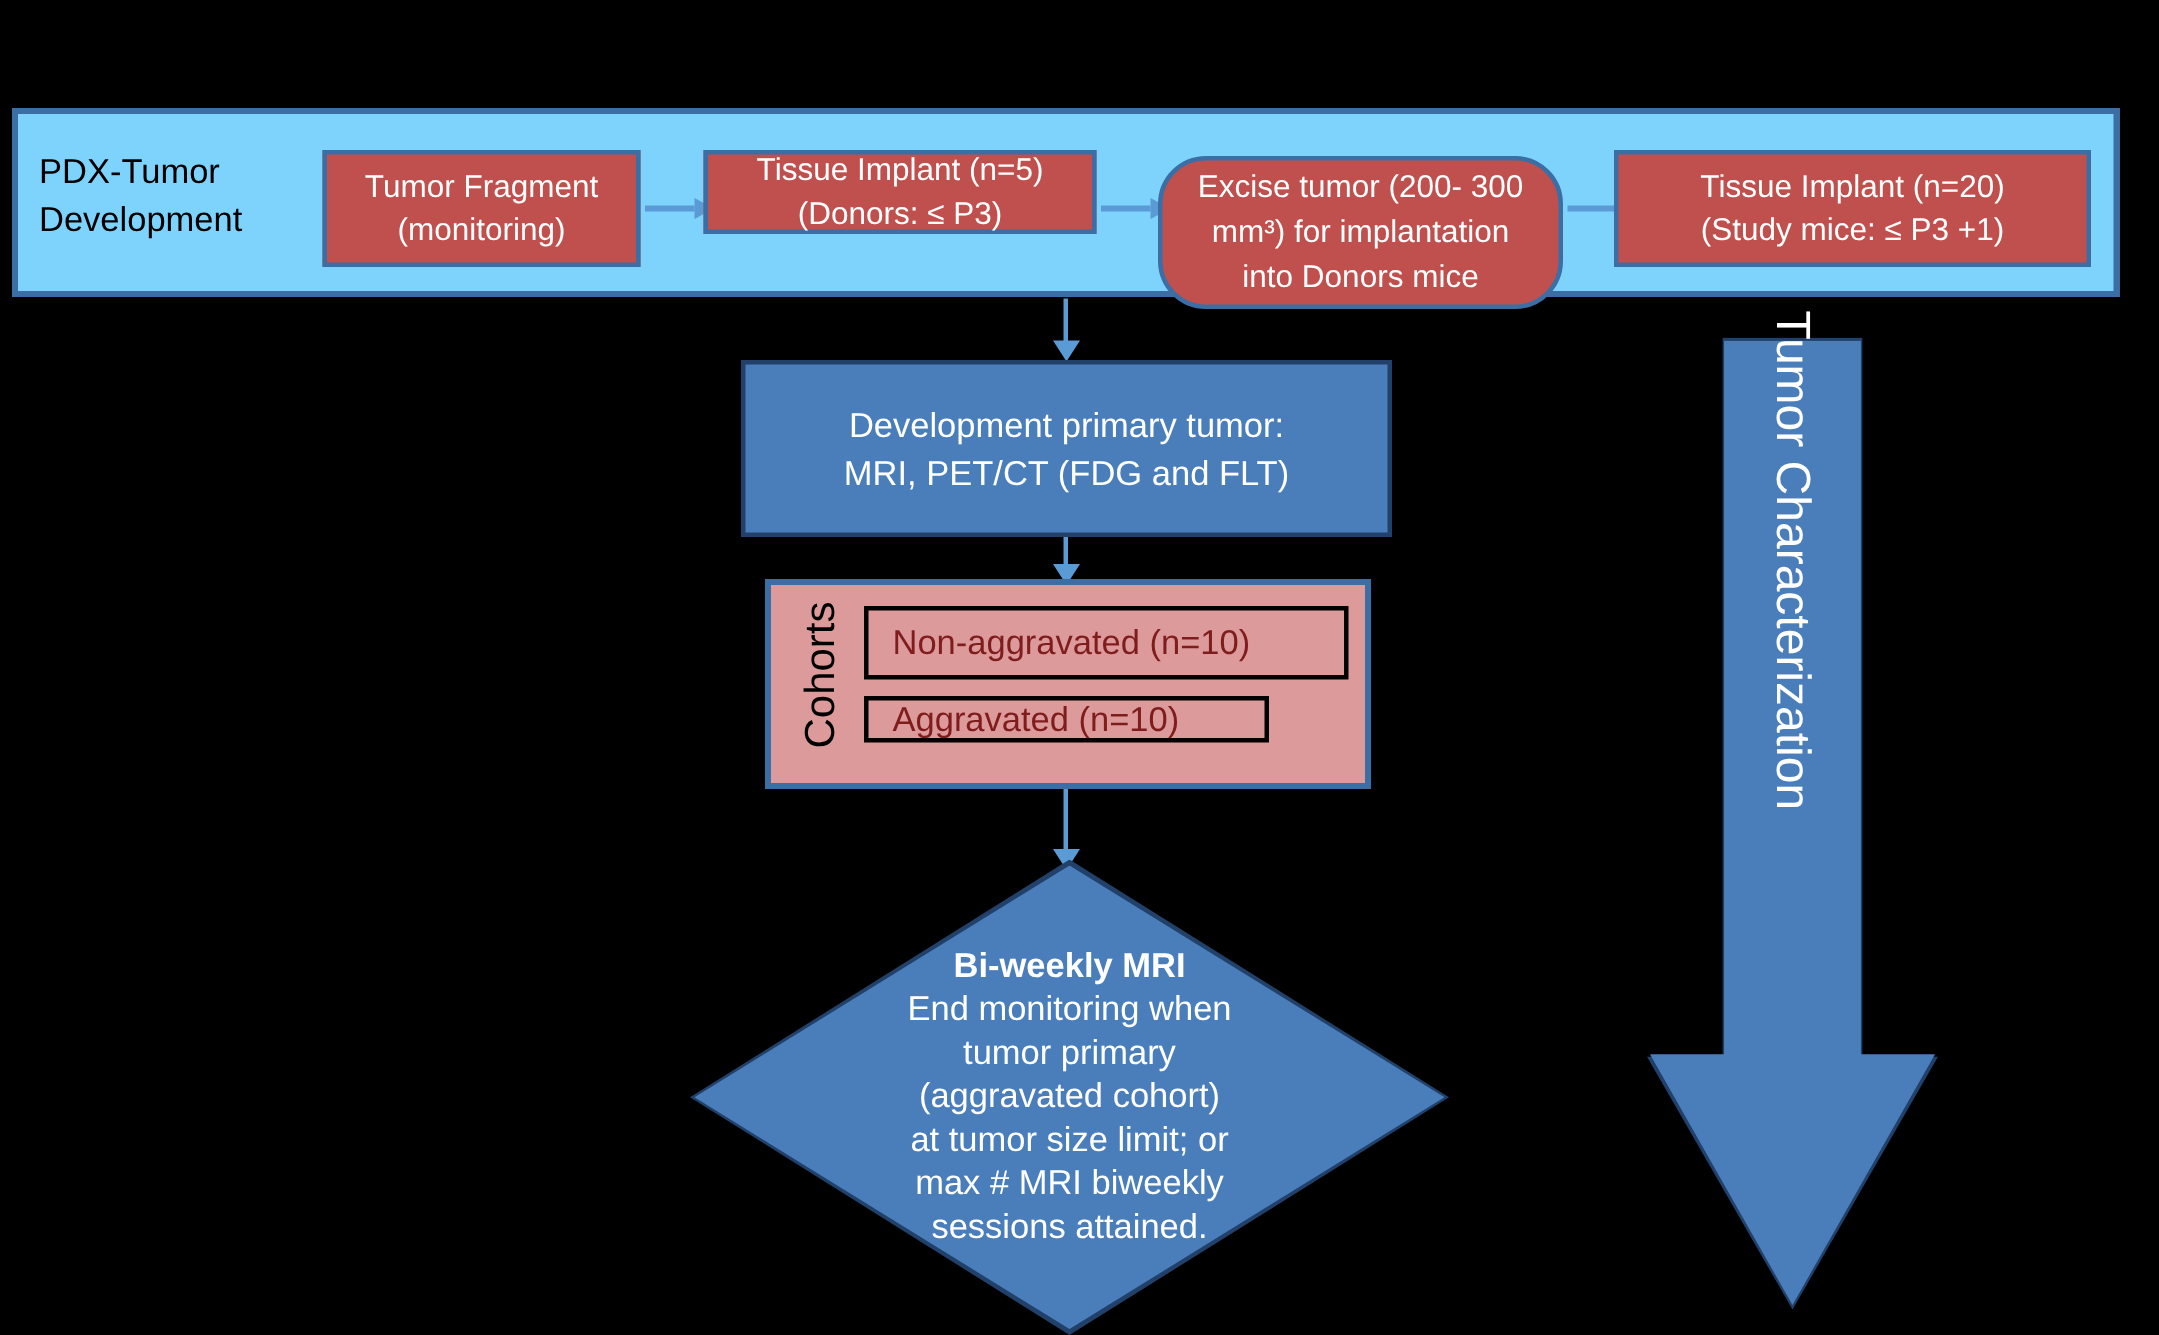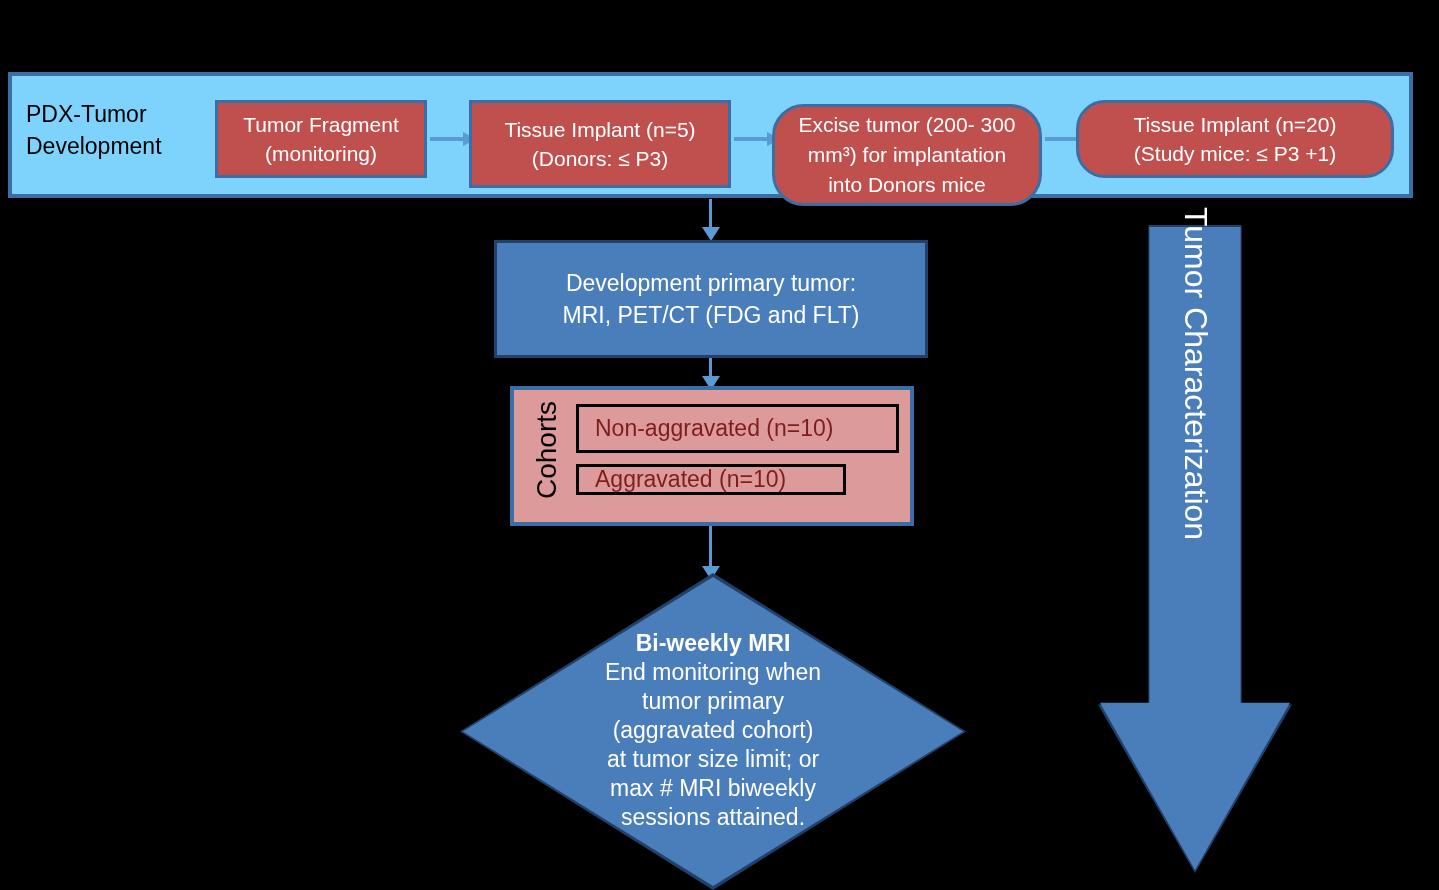--- a/index.html
+++ b/index.html
@@ -235,21 +235,21 @@
       <span>Tumor Fragment</span><br>
       <span>(monitoring)</span>
     </span>
   </div>
 
   <div class="h-arrow" style="left:418px; top:56px; width:46px;">
     <span class="shaft" style="width:33px;"></span>
     <span class="head" style="left:33px;"></span>
   </div>
 
-  <div class="red-box" style="left:457px; top:24px; width:262px; height:88px;">
+  <div class="red-box" style="left:457px; top:24px; width:262px; height:56px;">
     <span>
       <span>Tissue Implant (n=5)</span><br>
       <span>(Donors: ≤ P3)</span>
     </span>
   </div>
 
   <div class="h-arrow" style="left:722px; top:56px; width:46px;">
     <span class="shaft" style="width:33px;"></span>
     <span class="head" style="left:33px;"></span>
   </div>
@@ -260,21 +260,21 @@
       <span>mm³) for implantation</span><br>
       <span>into Donors mice</span>
     </span>
   </div>
 
   <div class="h-arrow" style="left:1033px; top:56px; width:46px;">
     <span class="shaft" style="width:33px;"></span>
     <span class="head" style="left:33px;"></span>
   </div>
 
-  <div class="red-box" style="left:1064px; top:24px; width:318px; height:78px;border-radius:29px;">
+  <div class="red-box" style="left:1064px; top:24px; width:318px; height:78px;">
     <span>
       <span>Tissue Implant (n=20)</span><br>
       <span>(Study mice: ≤ P3 +1)</span>
     </span>
   </div>
 </div>
 
 <div class="v-arrow" style="left:702px; top:199px; height:42px;">
   <span class="shaft" style="height:29px;"></span>
   <span class="head" style="top:28px;"></span>

